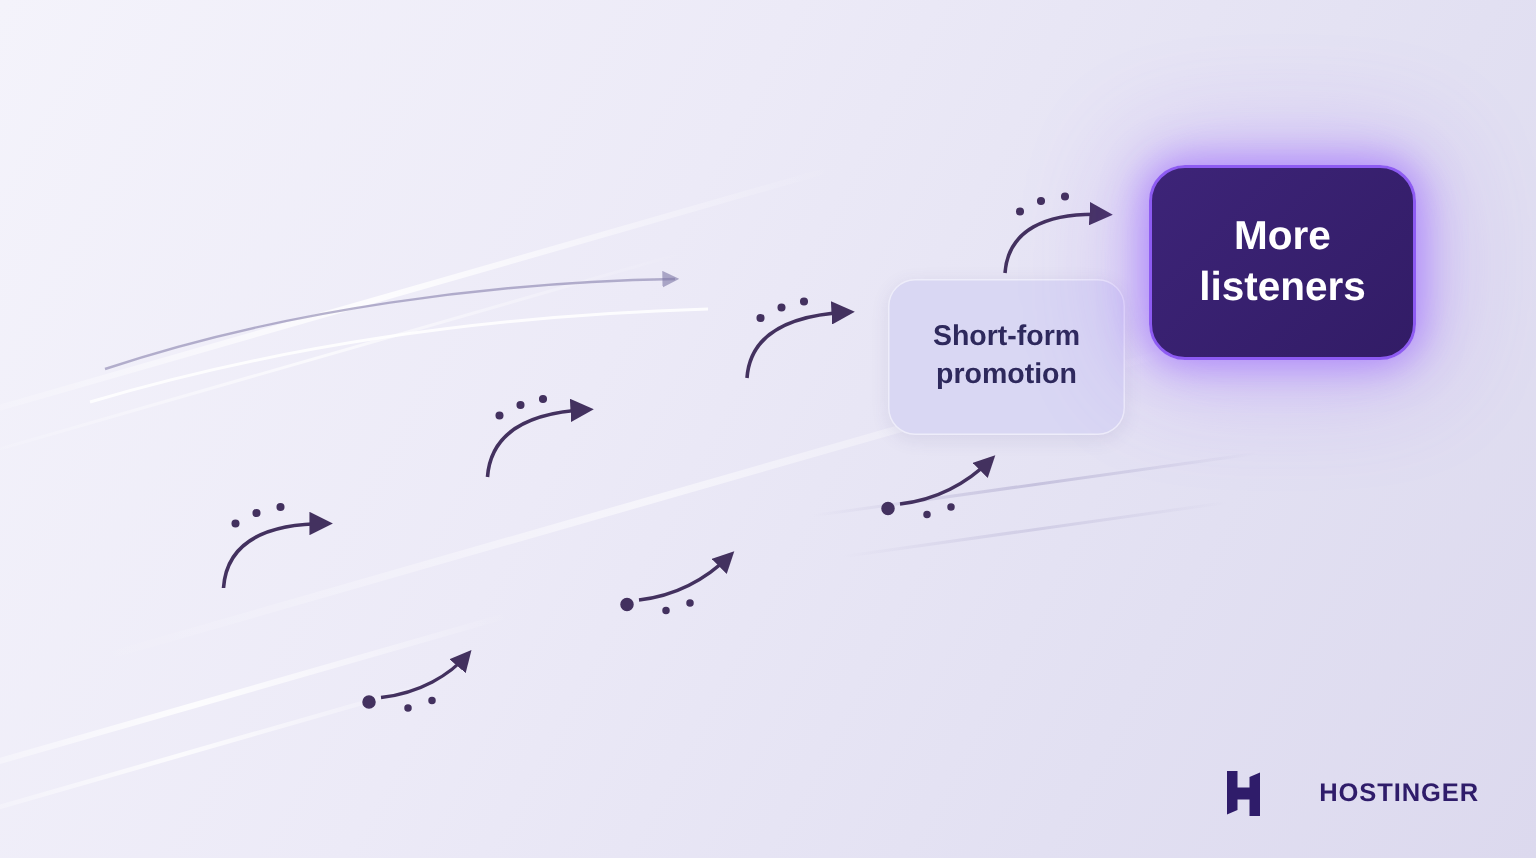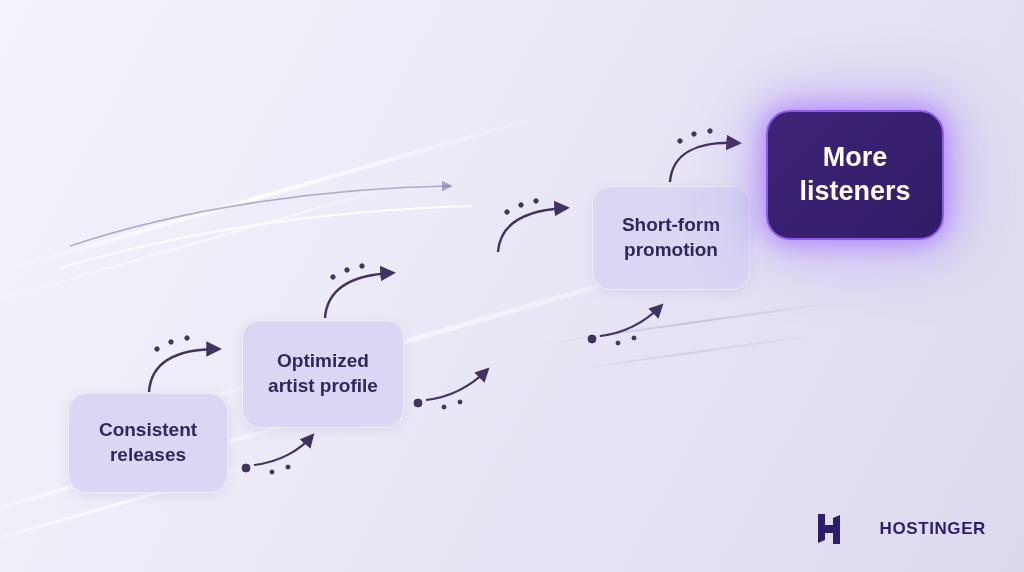--- a/index.html
+++ b/index.html
@@ -100,27 +100,21 @@
         <circle cx="460" cy="402" r="2"></circle>
     </g>
     <g stroke="#43315f" fill="#43315f">
       <circle cx="592" cy="339" r="4"></circle>
       <path d="M600,336 C626,333 646,321 661,306" fill="none" stroke-width="2.2" marker-end="url(#ah)"></path>
       <circle cx="618" cy="343" r="2"></circle>
         <circle cx="634" cy="338" r="2"></circle>
     </g>
   </svg>
 
-  <div class="step" style="left:68px; top:393px; width:160px; height:100px;">
-    <span>Consistent releases</span>
-  </div>
 
-  <div class="step" style="left:242px; top:320px; width:162px; height:108px;">
-    <span>Optimized artist profile</span>
-  </div>
 
 
   <div class="step" style="left:592px; top:186px; width:158px; height:104px;">
     <span>Short-form promotion</span>
   </div>
 
   <div class="step final" style="left:766px; top:110px; width:178px; height:130px;">
     <span>More listeners</span>
   </div>
 

